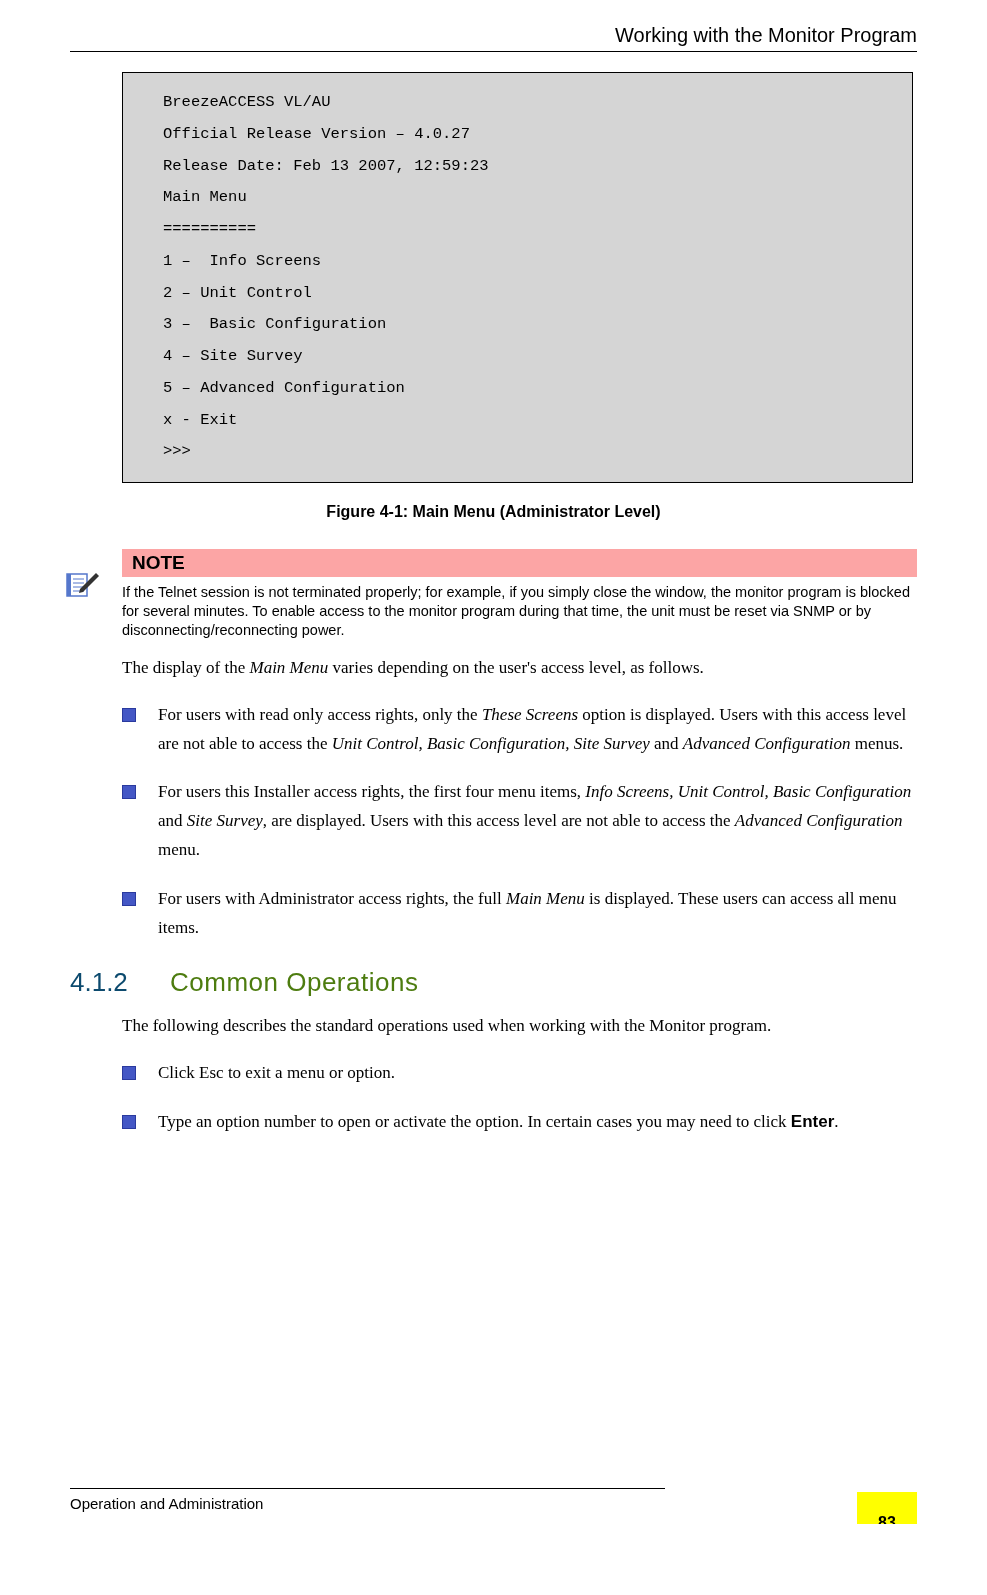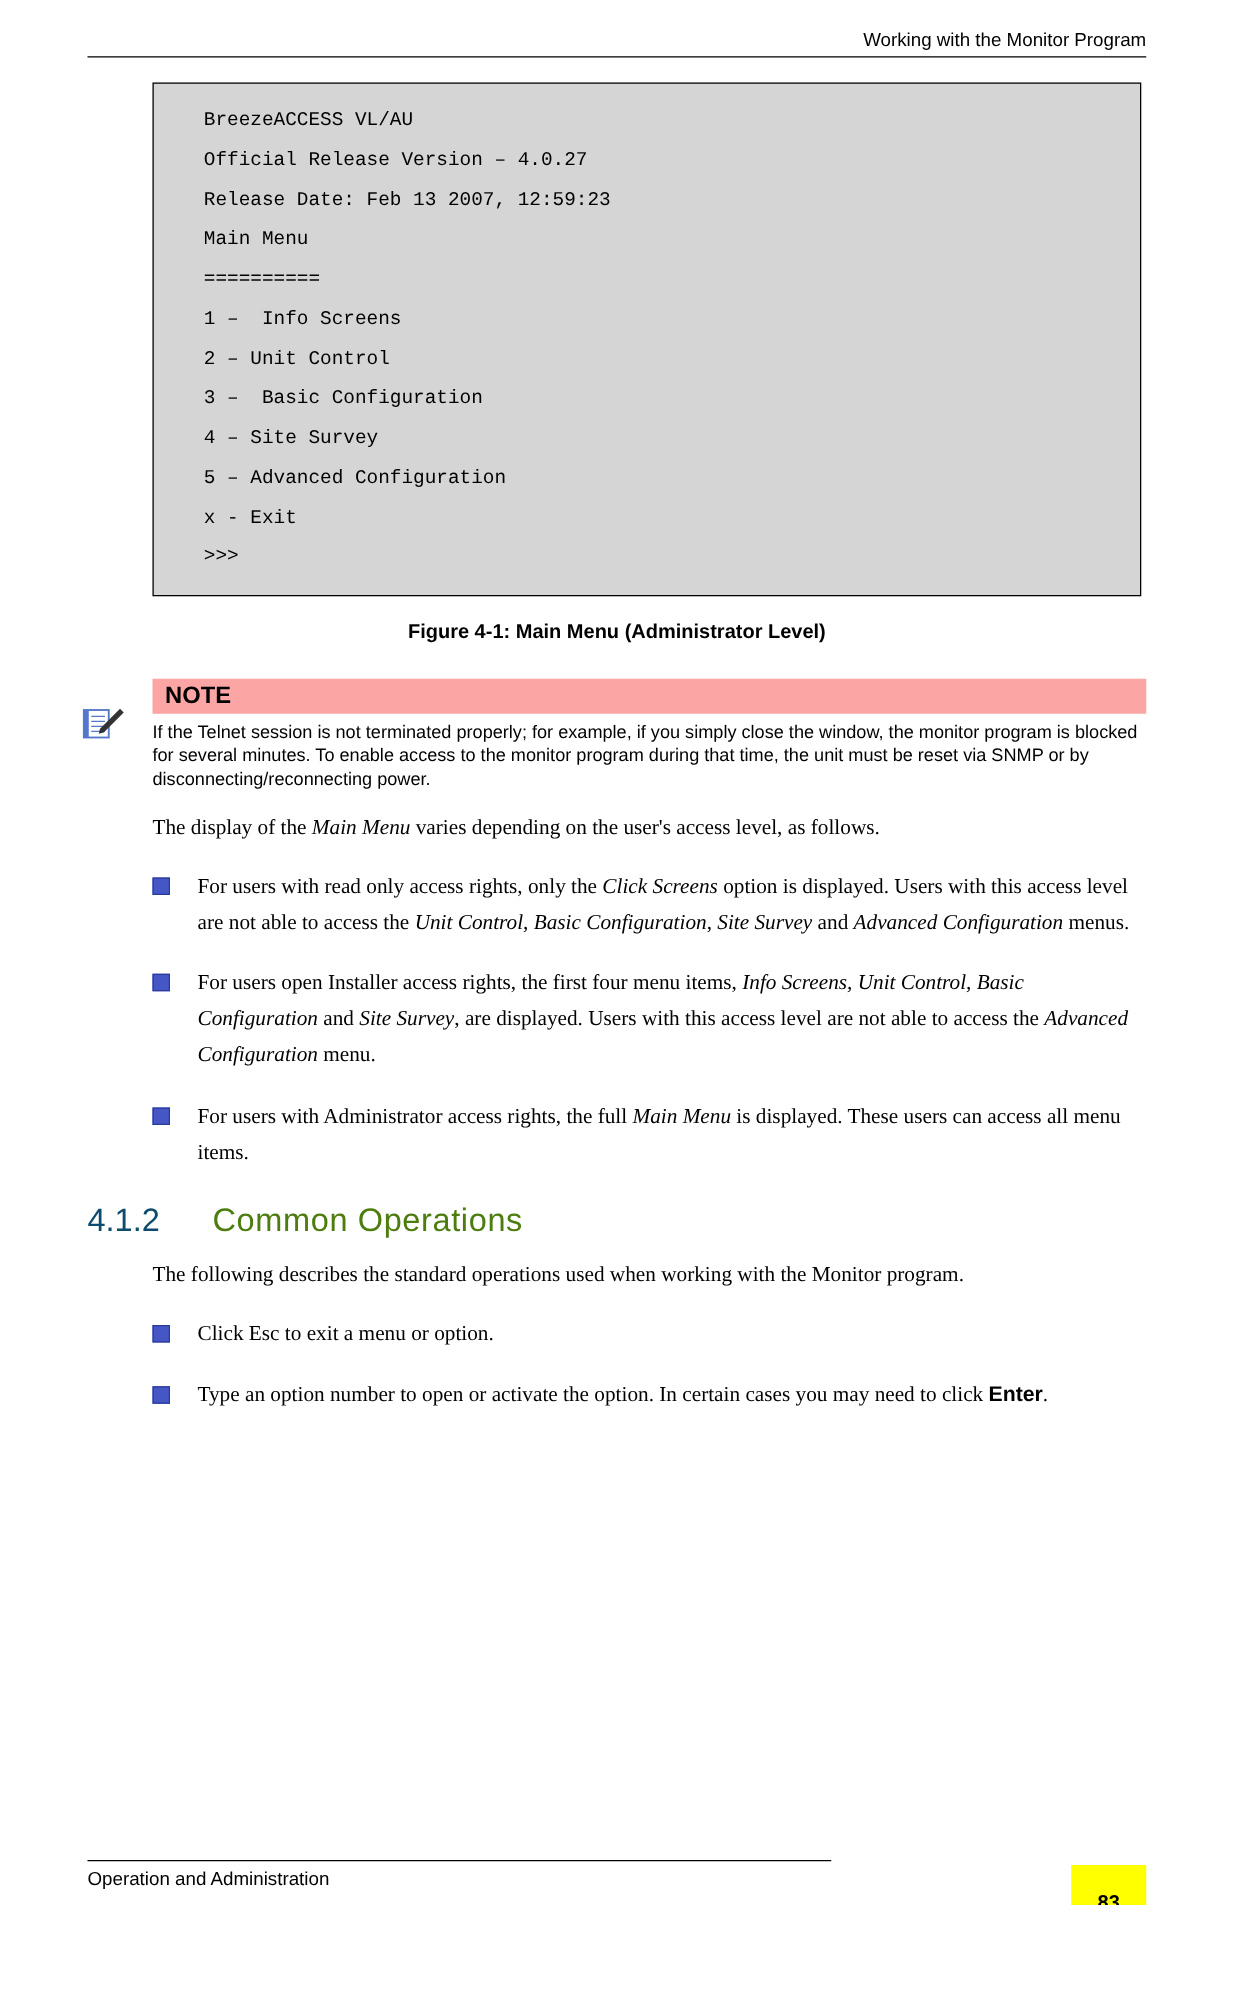--- a/index.html
+++ b/index.html
@@ -10,21 +10,21 @@
       width: 987px;
     }
     .page {
       padding: 24px 70px 0 70px;
       position: relative;
       min-height: 1500px;
     }
     .header-right {
       text-align: right;
       font-family: Arial, Helvetica, sans-serif;
-      font-size: 15px;
+      font-size: 20px;
       border-bottom: 1px solid #000;
       padding-bottom: 4px;
       margin-bottom: 20px;
     }
     .terminal-box {
       background: #d5d5d5;
       border: 1px solid #000;
       padding: 14px 40px 14px 40px;
       margin-left: 52px;
       margin-right: 4px;
@@ -196,26 +196,26 @@
     <div class="note-body">If the Telnet session is not terminated properly; for example, if you simply close the window, the monitor program is blocked for several minutes. To enable access to the monitor program during that time, the unit must be reset via SNMP or by disconnecting/reconnecting power.</div>
   </div>
 
   <div class="body-text">
     <span>The display of the </span><span class="italic">Main Menu</span><span> varies depending on the user's access level, as follows.</span>
   </div>
 
   <div class="bulleted">
     <div class="bullet-item">
       <span class="bullet-marker"></span>
-      <span>For users with read only access rights, only the </span><span class="italic">Click Screens</span><span> option is displayed. Users with this access level are not able to access the </span><span class="italic">Unit Control, Basic Configuration, Site Survey</span><span> and </span><span class="italic">Advanced Configuration</span><span> menus.</span>
-    </div>
-
-    <div class="bullet-item">
-      <span class="bullet-marker"></span>
-      <span>For users open Installer access rights, the first four menu items, </span><span class="italic">Info Screens, Unit Control, Basic Configuration</span><span> and </span><span class="italic">Site Survey</span><span>, are displayed. Users with this access level are not able to access the </span><span class="italic">Advanced Configuration</span><span> menu.</span>
+      <span>For users with read only access rights, only the </span><span class="italic">These Screens</span><span> option is displayed. Users with this access level are not able to access the </span><span class="italic">Unit Control, Basic Configuration, Site Survey</span><span> and </span><span class="italic">Advanced Configuration</span><span> menus.</span>
+    </div>
+
+    <div class="bullet-item">
+      <span class="bullet-marker"></span>
+      <span>For users this Installer access rights, the first four menu items, </span><span class="italic">Info Screens, Unit Control, Basic Configuration</span><span> and </span><span class="italic">Site Survey</span><span>, are displayed. Users with this access level are not able to access the </span><span class="italic">Advanced Configuration</span><span> menu.</span>
     </div>
 
     <div class="bullet-item">
       <span class="bullet-marker"></span>
       <span>For users with Administrator access rights, the full </span><span class="italic">Main Menu</span><span> is displayed. These users can access all menu items.</span>
     </div>
   </div>
 
   <div class="section-heading">
     <span class="heading-num">4.1.2</span><span class="heading-text">Common Operations</span>

